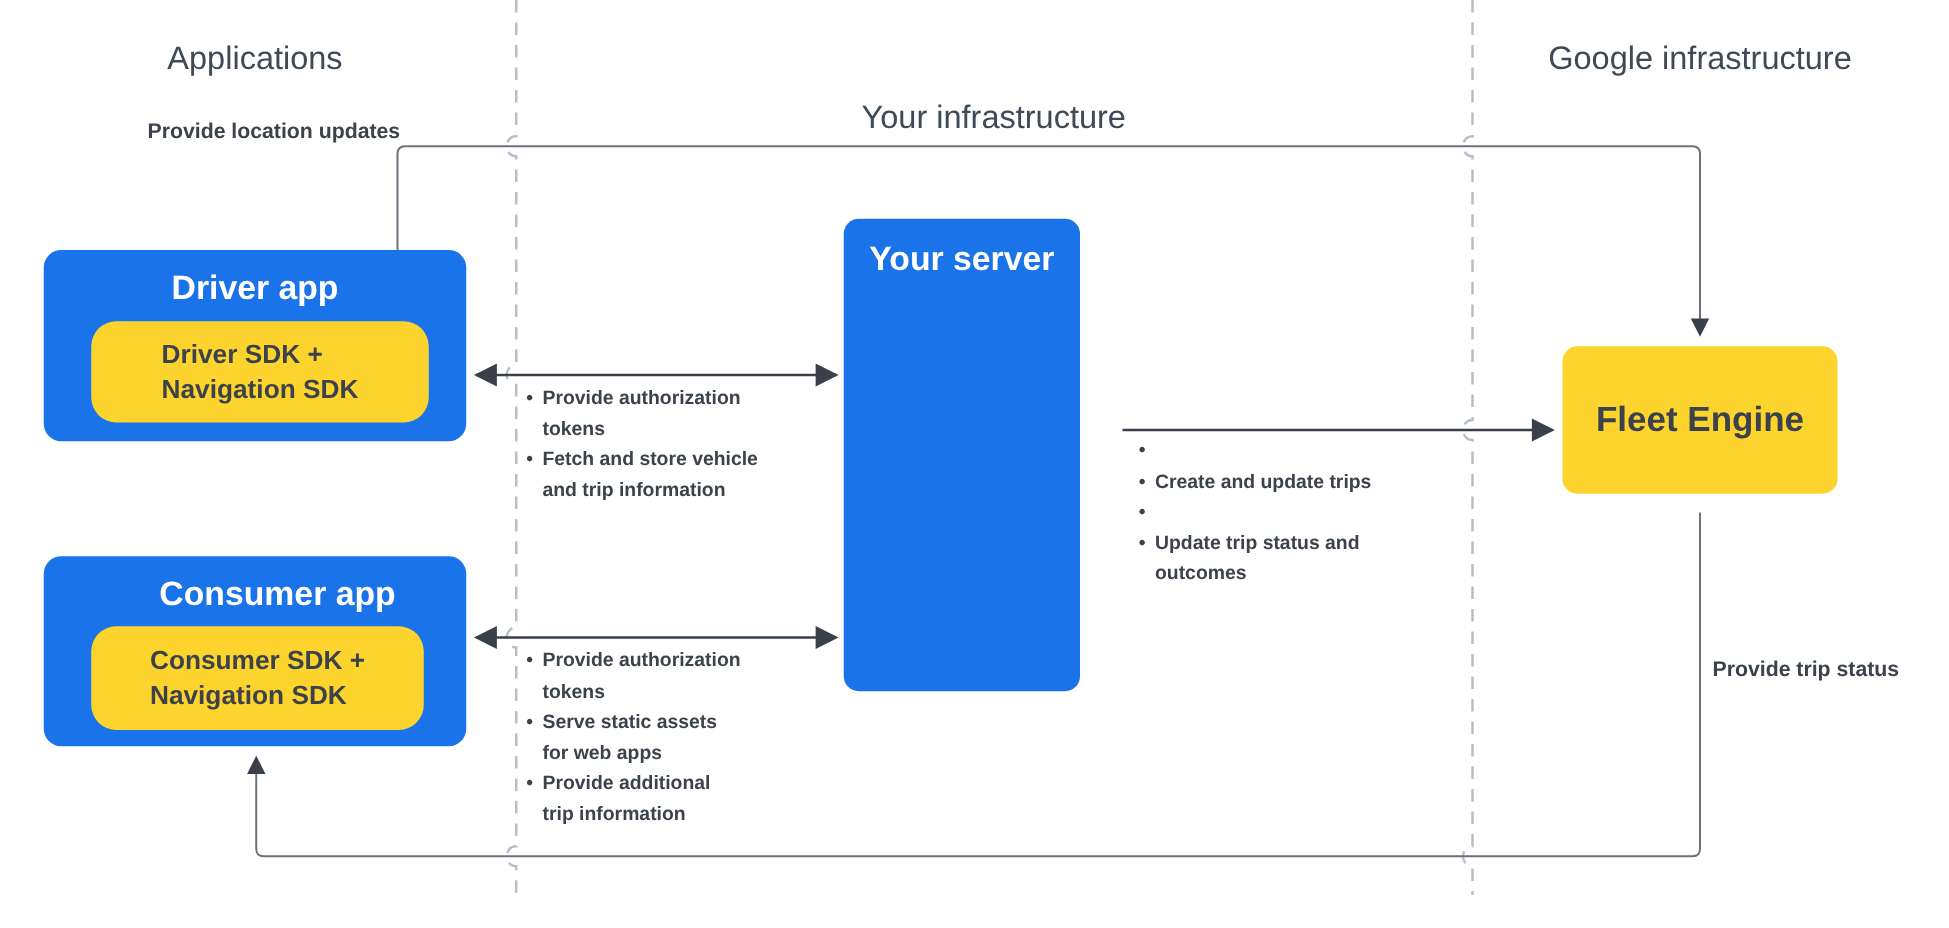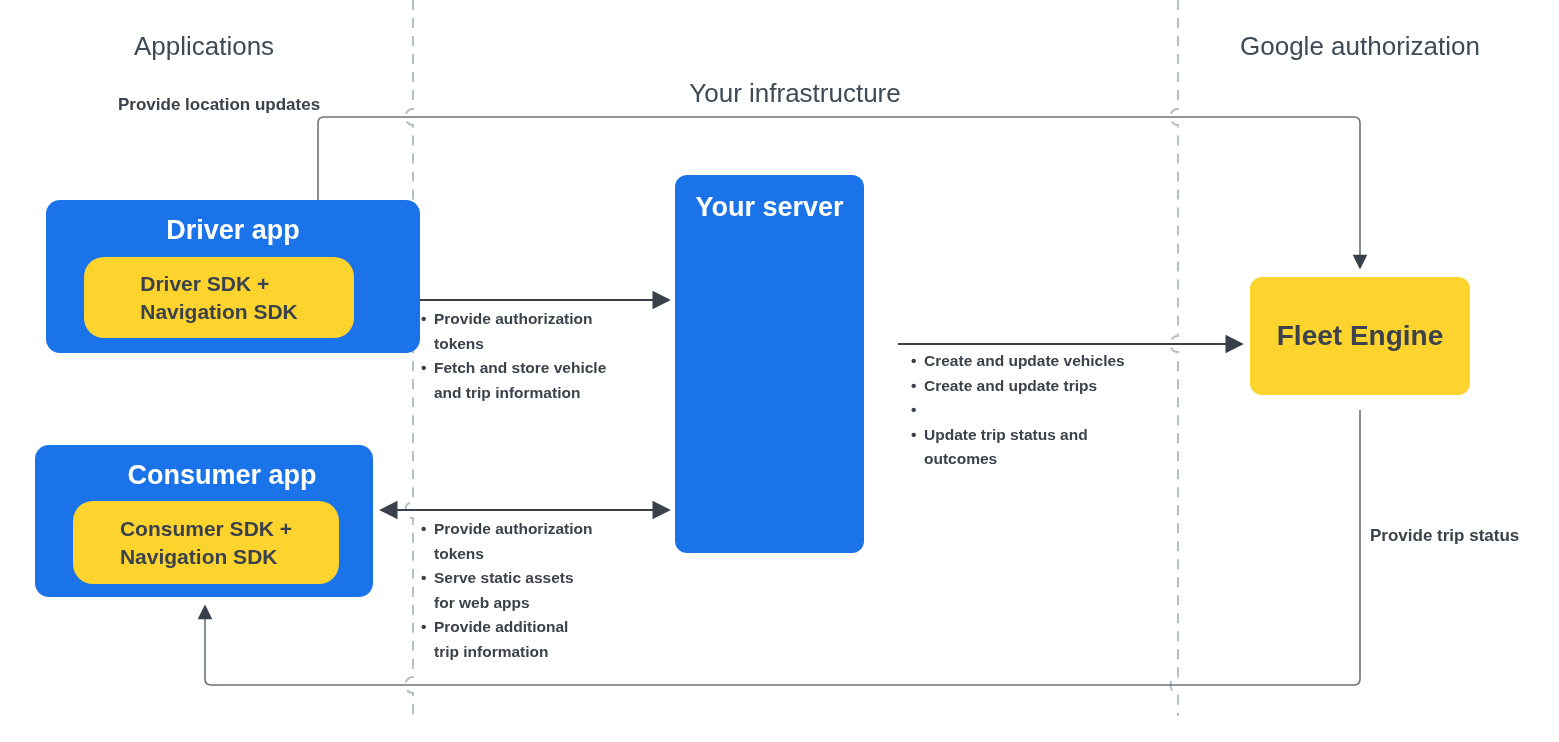--- a/index.html
+++ b/index.html
@@ -144,23 +144,23 @@
 
     <path class="link" marker-start="url(#arrow)" marker-end="url(#arrow)" d="M381,300 H669"></path>
 
     <path class="link" marker-start="url(#arrow)" marker-end="url(#arrow)" d="M381,510 H669"></path>
 
     <path class="link" marker-end="url(#arrow)" d="M898,344 H1242"></path>
   </svg>
 
   <div class="col-header" style="left:54px; top:31px;">Applications</div>
   <div class="col-header" style="left:645px; top:34px;margin-top:44px;">Your infrastructure</div>
-  <div class="col-header" style="left:1210px; top:31px;">Google authorization</div>
-
-  <div class="node blue" style="left:46px; top:200px; width:374px; height:153px;">
+  <div class="col-header" style="left:1210px; top:31px;">Google infrastructure</div>
+
+  <div class="node blue" style="left:35px; top:200px; width:338px; height:153px;">
     <div class="node-title">Driver app</div>
     <div class="sdk-box" style="left:38px; top:57px; width:270px; height:81px;">Driver SDK +
 Navigation SDK</div>
   </div>
 
   <div class="node blue" style="left:35px; top:445px; width:338px; height:152px;padding-left:36px;">
     <div class="node-title">Consumer app</div>
     <div class="sdk-box" style="left:38px; top:56px; width:266px; height:83px;">Consumer SDK +
 Navigation SDK</div>
   </div>
@@ -201,21 +201,20 @@
     <div class="bullet-item">
       <span class="bullet-dot">•</span>
       <span class="bullet-text">Provide additional
 trip information</span>
     </div>
   </div>
 
   <div class="bullets" style="left:911px; top:349px; width:260px;">
     <div class="bullet-item">
       <span class="bullet-dot">•</span>
-      <span class="bullet-text">Create and update vehicles</span>
     </div>
     <div class="bullet-item">
       <span class="bullet-dot">•</span>
       <span class="bullet-text">Create and update trips</span>
     </div>
     <div class="bullet-item">
       <span class="bullet-dot">•</span>
     </div>
     <div class="bullet-item">
       <span class="bullet-dot">•</span>

